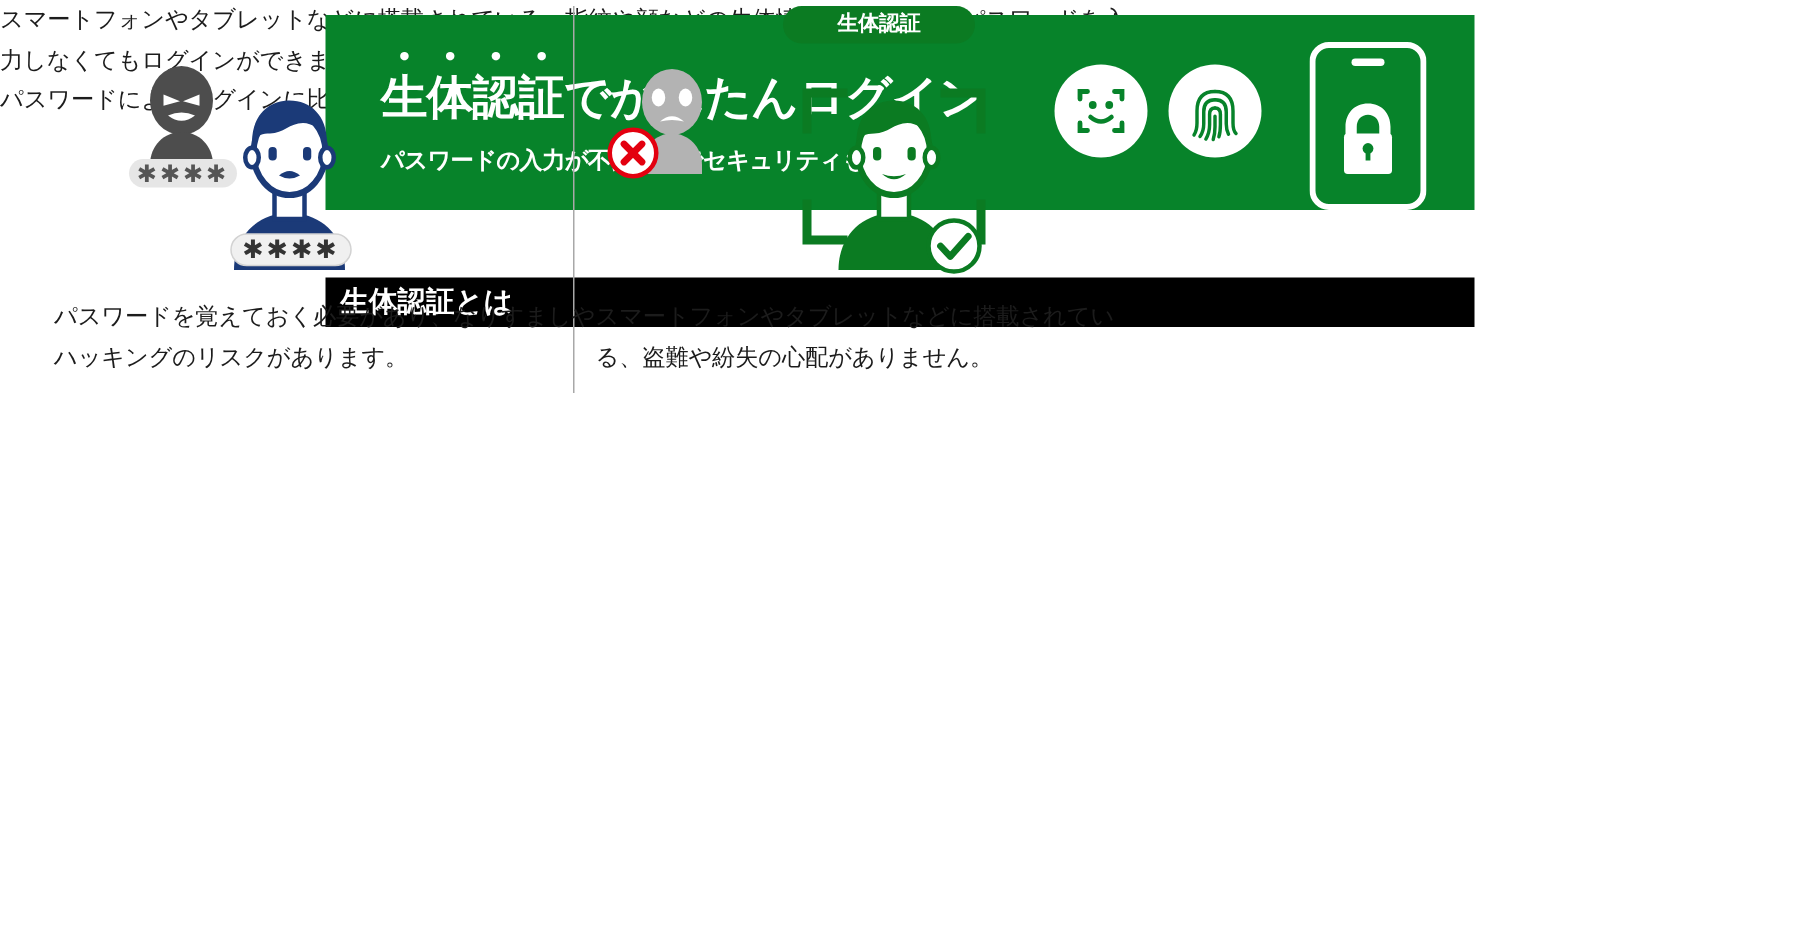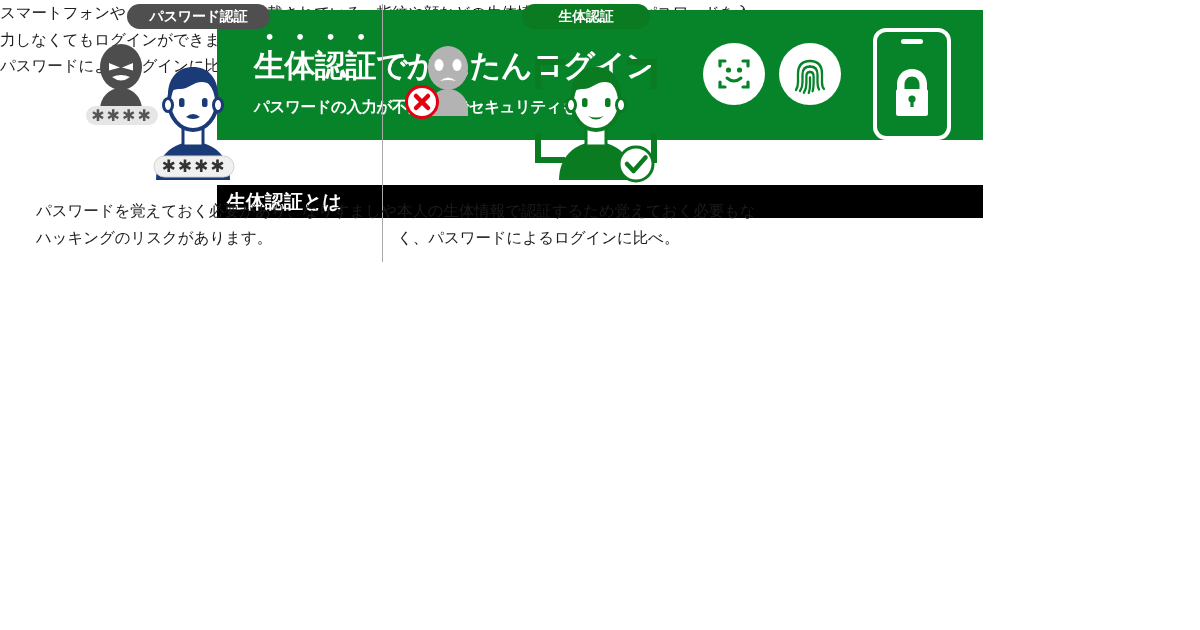--- a/index.html
+++ b/index.html
@@ -256,21 +256,20 @@
     <p>スマートフォンやタブレットなどに搭載されている、指紋や顔などの生体情報を利用して、パスワードを入力しなくてもログインができます。</p>
     <p>パスワードによるログインに比べ、より安全かつ簡単にニッセンオンラインをご利用いただけます。</p>
   </div>
 
   <div class="compare">
 
     <div class="divider"></div>
 
     <div class="pane pane-left">
 
-      <div class="badge badge-pw">パスワード認証</div>
 
       <div class="art">
         <svg width="370" height="148" viewBox="0 0 370 148">
 
           <g>
             <ellipse cx="113" cy="27" rx="21" ry="23" fill="#4d4d4d"></ellipse>
             <path d="M92 70 c0 -13 9.5 -22 21 -22 s21 9 21 22 v6 H92 z" fill="#4d4d4d"></path>
 
             <path d="M101 23 l11 4.5 l-11 3 z" fill="#ffffff"></path>
             <path d="M125 23 l-11 4.5 l11 3 z" fill="#ffffff"></path>
@@ -354,17 +353,17 @@
             <path d="M192 76 q8 7 16 0 q-8 3 -16 0 z" fill="#0b7b22"></path>
           </g>
 
           <g>
             <circle cx="240" cy="124" r="17" fill="#ffffff" stroke="#0b7b22" stroke-width="3"></circle>
             <path d="M231 124 l6.5 7 l12 -13.5" fill="none" stroke="#0b7b22" stroke-width="4.5" stroke-linecap="round" stroke-linejoin="round"></path>
           </g>
         </svg>
       </div>
 
-      <div class="caption caption-right">本人の生体情報で認証するため覚えておく必要もなく、パスワードによるログインに比べ。</div>
+      <div class="caption caption-right">スマートフォンやタブレットなどに搭載されている、盗難や紛失の心配がありません。</div>
     </div>
 
   </div>
 </div>
 
 </body></html>

